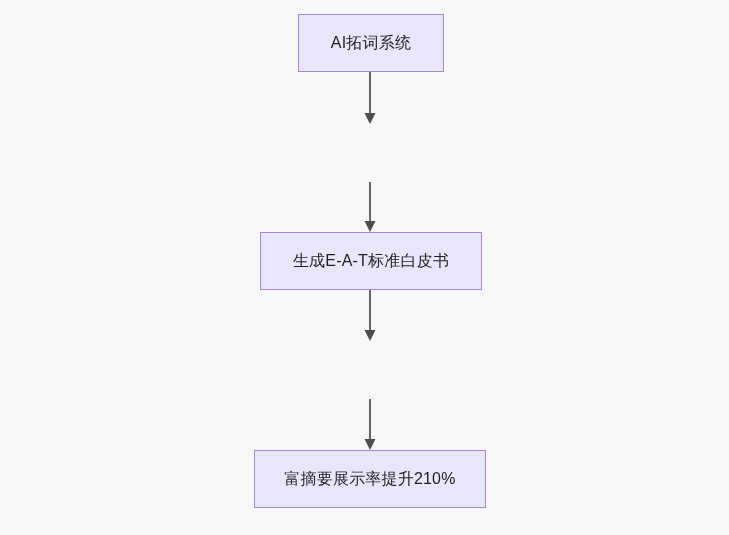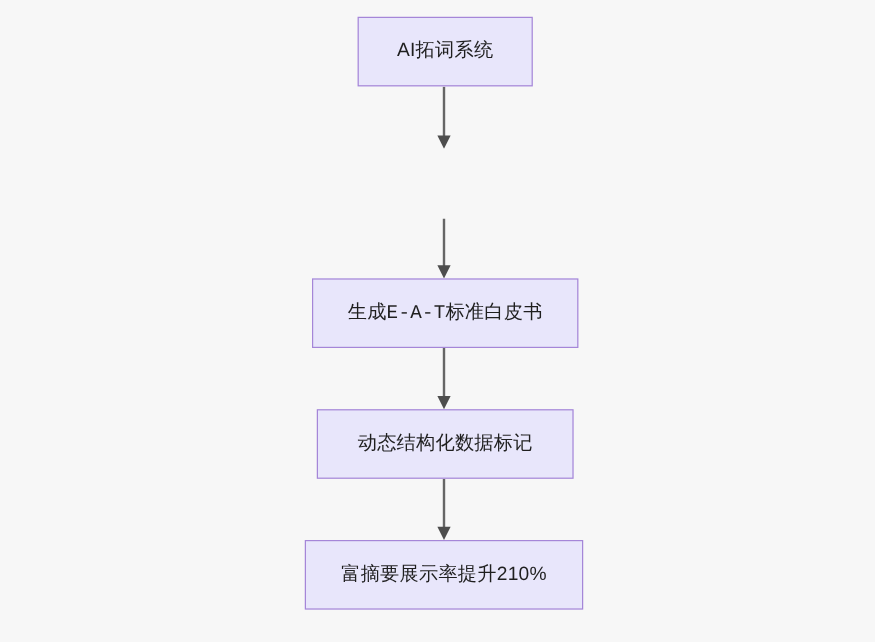--- a/index.html
+++ b/index.html
@@ -70,25 +70,22 @@
   <svg class="edge" style="left:356px; top:399px;" width="28" height="51" viewBox="0 0 28 51">
     <line x1="14" y1="0" x2="14" y2="42"></line>
     <polygon points="14,51 8.5,40 19.5,40"></polygon>
   </svg>
 
   <div class="node" style="left:298px; top:14px; width:146px;">
     <span class="node-label">AI拓词系统</span>
   </div>
 
 
-  <div class="node" style="left:260px; top:232px; width:222px;font-family:Liberation Mono, monospace;">
+  <div class="node" style="left:260px; top:232px; width:222px;">
     <span class="node-label">生成E-A-T标准白皮书</span>
   </div>
 
-  <div class="node" style="left:264px; top:341px; width:214px;">
-    <span class="node-label">动态结构化数据标记</span>
-  </div>
 
   <div class="node" style="left:254px; top:450px; width:232px;">
     <span class="node-label">富摘要展示率提升210%</span>
   </div>
 
 </div>
 
 </body></html>

